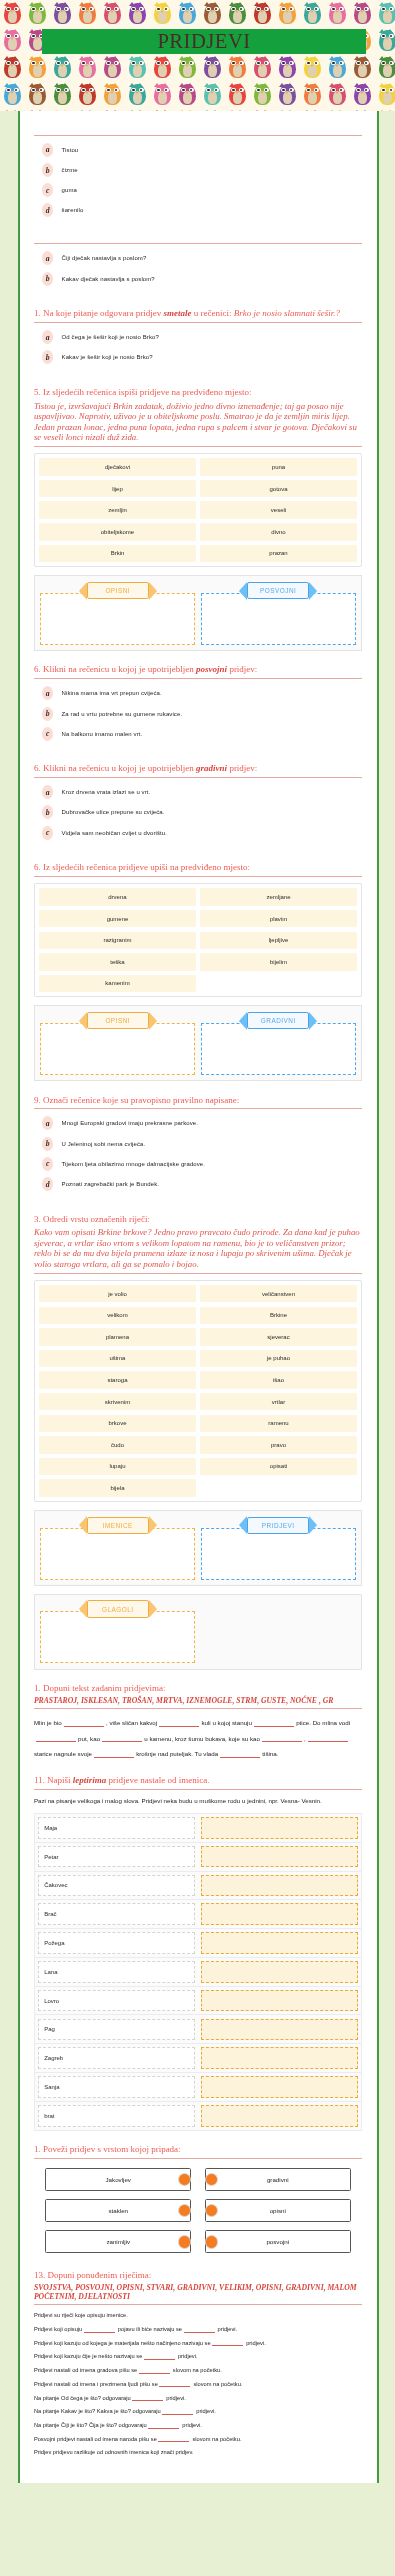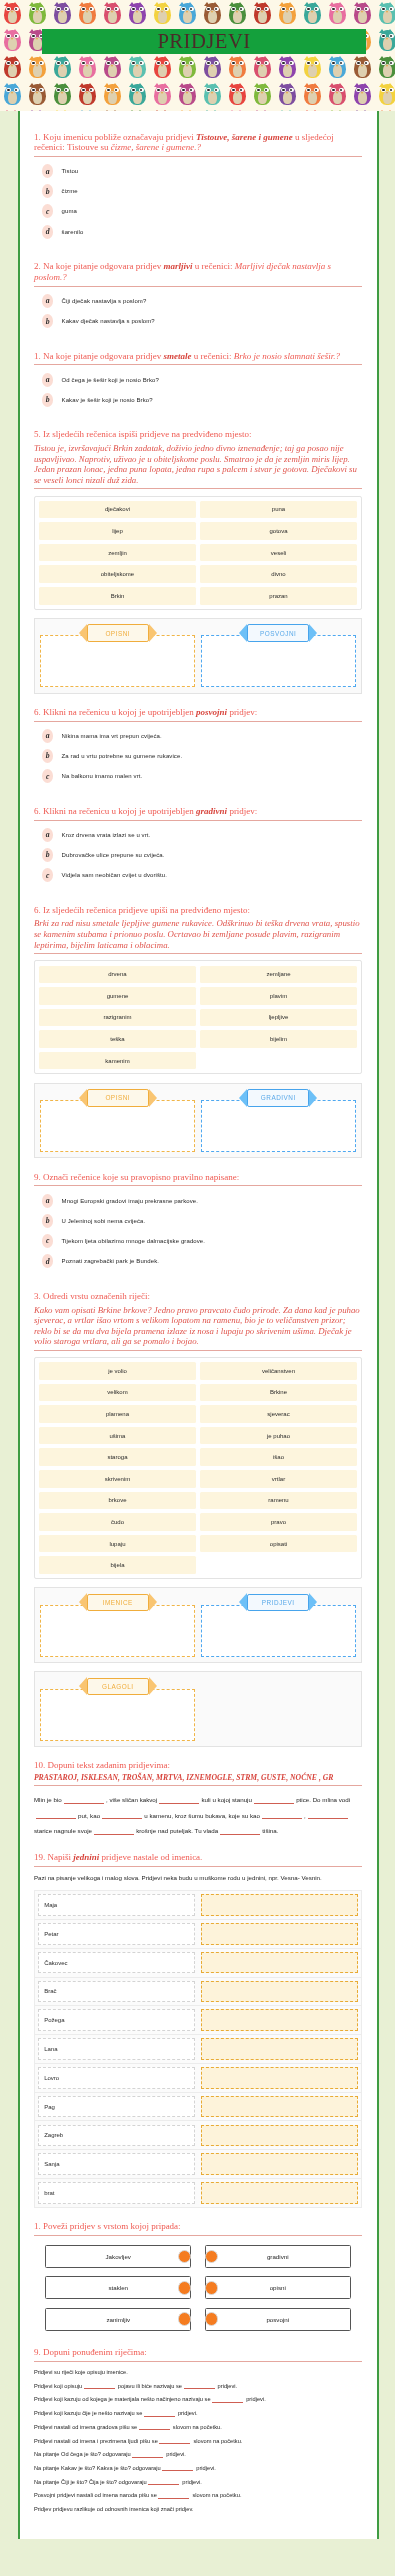--- a/index.html
+++ b/index.html
@@ -999,21 +999,20 @@
       </div>
     </div>
   <div class="title-band">
     <h1>PRIDJEVI</h1>
   </div>
 </div>
 
 <div class="sheet-wrap">
   <div class="sheet" id="sheet">
       <div class="q" id="q1">
-        <div class="q-title"><span>1. Koju imenicu pobliže označavaju pridjevi </span><b>Tistouve, šarene i gumene</b><span> u sljedećoj rečenici: Tistouve su </span><i>čizme, šarene i gumene.?</i></div>
         <hr class="rule">
         <div class="choices">
           <div class="choice">
             <span class="bullet">a</span>
             <span class="choice-text">Tistou</span>
           </div>
           <div class="choice">
             <span class="bullet">b</span>
             <span class="choice-text">čizme</span>
           </div>
@@ -1021,21 +1020,20 @@
             <span class="bullet">c</span>
             <span class="choice-text">guma</span>
           </div>
           <div class="choice">
             <span class="bullet">d</span>
             <span class="choice-text">šarenilo</span>
           </div>
         </div>
       </div>
       <div class="q" id="q2">
-        <div class="q-title"><span>2. Na koje pitanje odgovara pridjev </span><b>marljivi</b><span> u rečenici: </span><i>Marljivi dječak nastavlja s poslom.?</i></div>
         <hr class="rule">
         <div class="choices">
           <div class="choice">
             <span class="bullet">a</span>
             <span class="choice-text">Čiji dječak nastavlja s poslom?</span>
           </div>
           <div class="choice">
             <span class="bullet">b</span>
             <span class="choice-text">Kakav dječak nastavlja s poslom?</span>
           </div>
@@ -1121,21 +1119,20 @@
             <span class="choice-text">Dubrovačke ulice prepune su cvijeća.</span>
           </div>
           <div class="choice">
             <span class="bullet">c</span>
             <span class="choice-text">Vidjela sam neobičan cvijet u dvorištu.</span>
           </div>
         </div>
       </div>
       <div class="q" id="q7">
         <div class="q-title">6. Iz sljedećih rečenica pridjeve upiši na predviđeno mjesto:</div>
-        <div class="q-sentence">Brki za rad nisu smetale ljepljive gumene rukavice. Odškrinuo bi teška drvena vrata, spustio se kamenim stubama i prionuo poslu. Ocrtavao bi zemljane posude plavim, razigranim leptirima, bijelim laticama i oblacima.</div>
         <hr class="rule">
         <div class="wordbank">
           <div class="word-chip">drvena</div>
           <div class="word-chip">zemljane</div>
           <div class="word-chip">gumene</div>
           <div class="word-chip">plavim</div>
           <div class="word-chip">razigranim</div>
           <div class="word-chip">ljepljive</div>
           <div class="word-chip">teška</div>
           <div class="word-chip">bijelim</div>
@@ -1233,27 +1230,27 @@
               <div class="tail l"></div>
               <div class="plate">GLAGOLI</div>
               <div class="tail r"></div>
             </div>
             <div class="dz-box"></div>
           </div>
           <div></div>
         </div>
       </div>
       <div class="q" id="q10">
-        <div class="q-title">10. Dopuni tekst zadanim pridjevima:</div>
+        <div class="q-title">1. Dopuni tekst zadanim pridjevima:</div>
         <div class="kw">PRASTAROJ, ISKLESAN, TROŠAN, MRTVA, IZNEMOGLE, STRM, GUSTE, NOĆNE , GR</div>
         <hr class="rule">
         <div class="fill-text"><span>Mlin je bio</span><span class="blank"></span><span>, više sličan kakvoj</span><span class="blank"></span><span>kuli u kojoj stanuju</span><span class="blank"></span><span>ptice. Do mlina vodi</span><span class="blank"></span><span>put, kao</span><span class="blank"></span><span>u kamenu, kroz šumu bukava, koje su kao</span><span class="blank"></span><span>,</span><span class="blank"></span><span>starice nagnule svoje</span><span class="blank"></span><span>krošnje nad puteljak. Tu vlada</span><span class="blank"></span><span>tišina.</span></div>
       </div>
       <div class="q" id="q11">
-        <div class="q-title"><span>19. Napiši </span><b>jednini</b><span> pridjeve nastale od imenica.</span></div>
+        <div class="q-title"><span>11. Napiši </span><b>leptirima</b><span> pridjeve nastale od imenica.</span></div>
         <hr class="rule">
         <div class="hint">Pazi na pisanje velikoga i malog slova. Pridjevi neka budu u muškome rodu u jednini, npr. Vesna- Vesnin.</div>
         <div class="pairs">
           <div class="pair-row">
             <div class="pair-left">
               <div class="cell">Maja</div>
             </div>
             <div class="pair-right">
               <div class="cell"></div>
             </div>
@@ -1364,21 +1361,22 @@
             <span>zanimljiv</span>
             <span class="dot"></span>
           </div>
           <div class="match-item right">
             <span class="dot"></span>
             <span>posvojni</span>
           </div>
         </div>
       </div>
       <div class="q" id="q13">
-        <div class="q-title">9. Dopuni ponuđenim riječima:</div>
+        <div class="q-title">13. Dopuni ponuđenim riječima:</div>
+        <div class="kw">SVOJSTVA, POSVOJNI, OPISNI, STVARI, GRADIVNI, VELIKIM, OPISNI, GRADIVNI, MALOM POČETNIM, DJELATNOSTI</div>
         <hr class="rule">
         <div class="stmt"><span>Pridjevi su riječi koje opisuju imenice.</span></div>
         <div class="stmt"><span>Pridjevi koji opisuju</span><span class="blank-sm"></span><span> pojavu ili biće nazivaju se</span><span class="blank-sm"></span><span> pridjevi.</span></div>
         <div class="stmt"><span>Pridjevi koji kazuju od kojega je materijala nešto načinjeno nazivaju se</span><span class="blank-sm"></span><span> pridjevi.</span></div>
         <div class="stmt"><span>Pridjevi koji kazuju čije je nešto nazivaju se</span><span class="blank-sm"></span><span> pridjevi.</span></div>
         <div class="stmt"><span>Pridjevi nastali od imena gradova pišu se</span><span class="blank-sm"></span><span> slovom na početku.</span></div>
         <div class="stmt"><span>Pridjevi nastali od imena i prezimena ljudi pišu se</span><span class="blank-sm"></span><span> slovom na početku.</span></div>
         <div class="stmt"><span>Na pitanje Od čega je što? odgovaraju</span><span class="blank-sm"></span><span> pridjevi.</span></div>
         <div class="stmt"><span>Na pitanje Kakav je što? Kakva je što? odgovaraju</span><span class="blank-sm"></span><span> pridjevi.</span></div>
         <div class="stmt"><span>Na pitanje Čiji je što? Čija je što? odgovaraju</span><span class="blank-sm"></span><span> pridjevi.</span></div>

